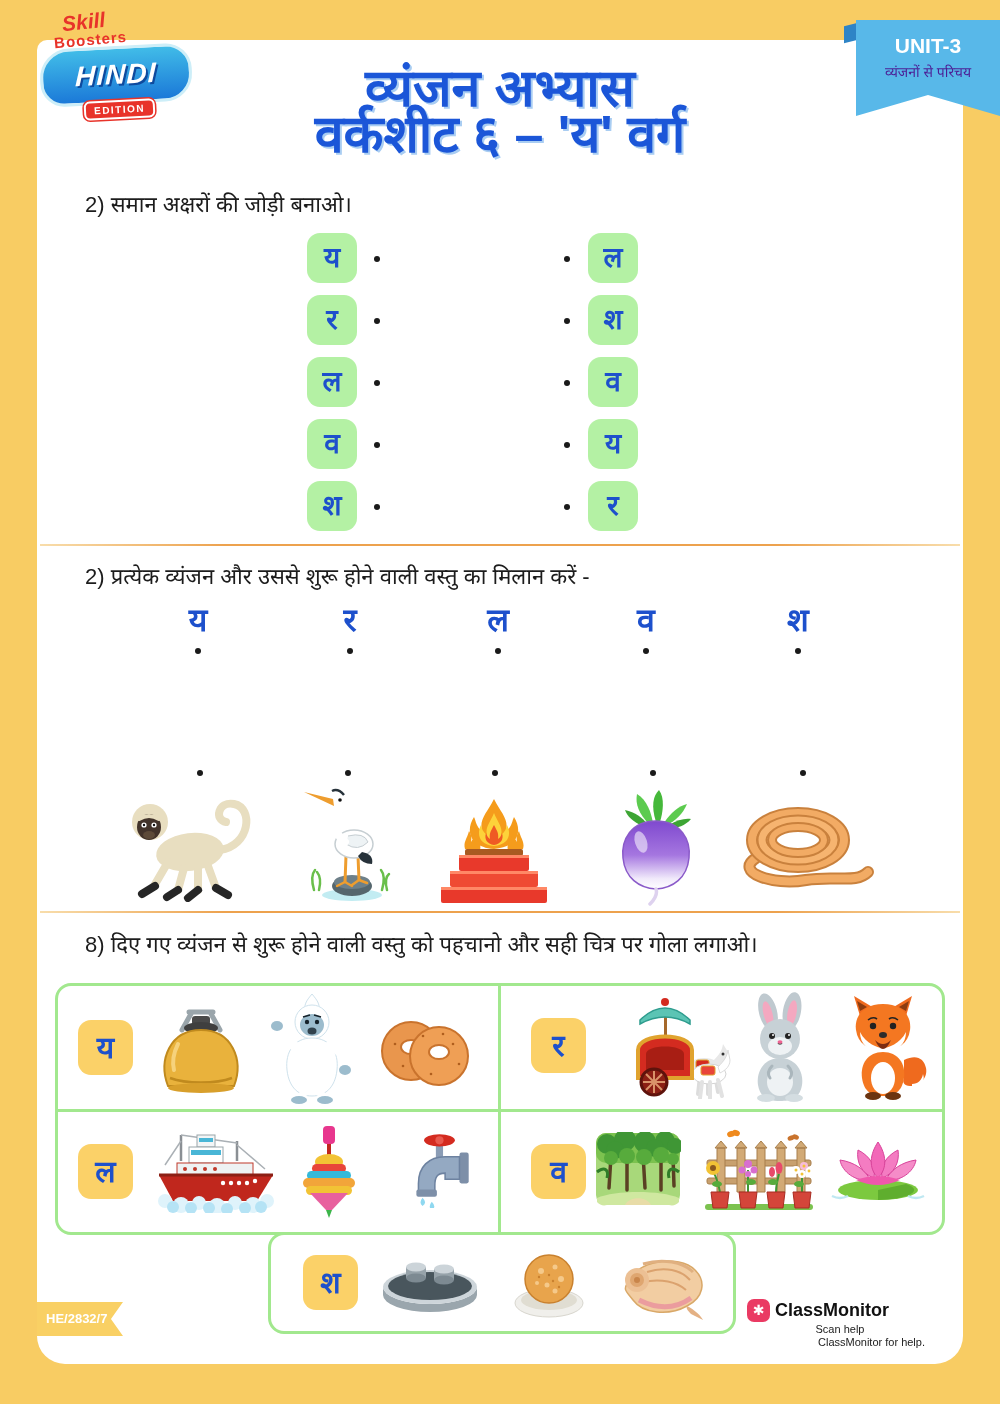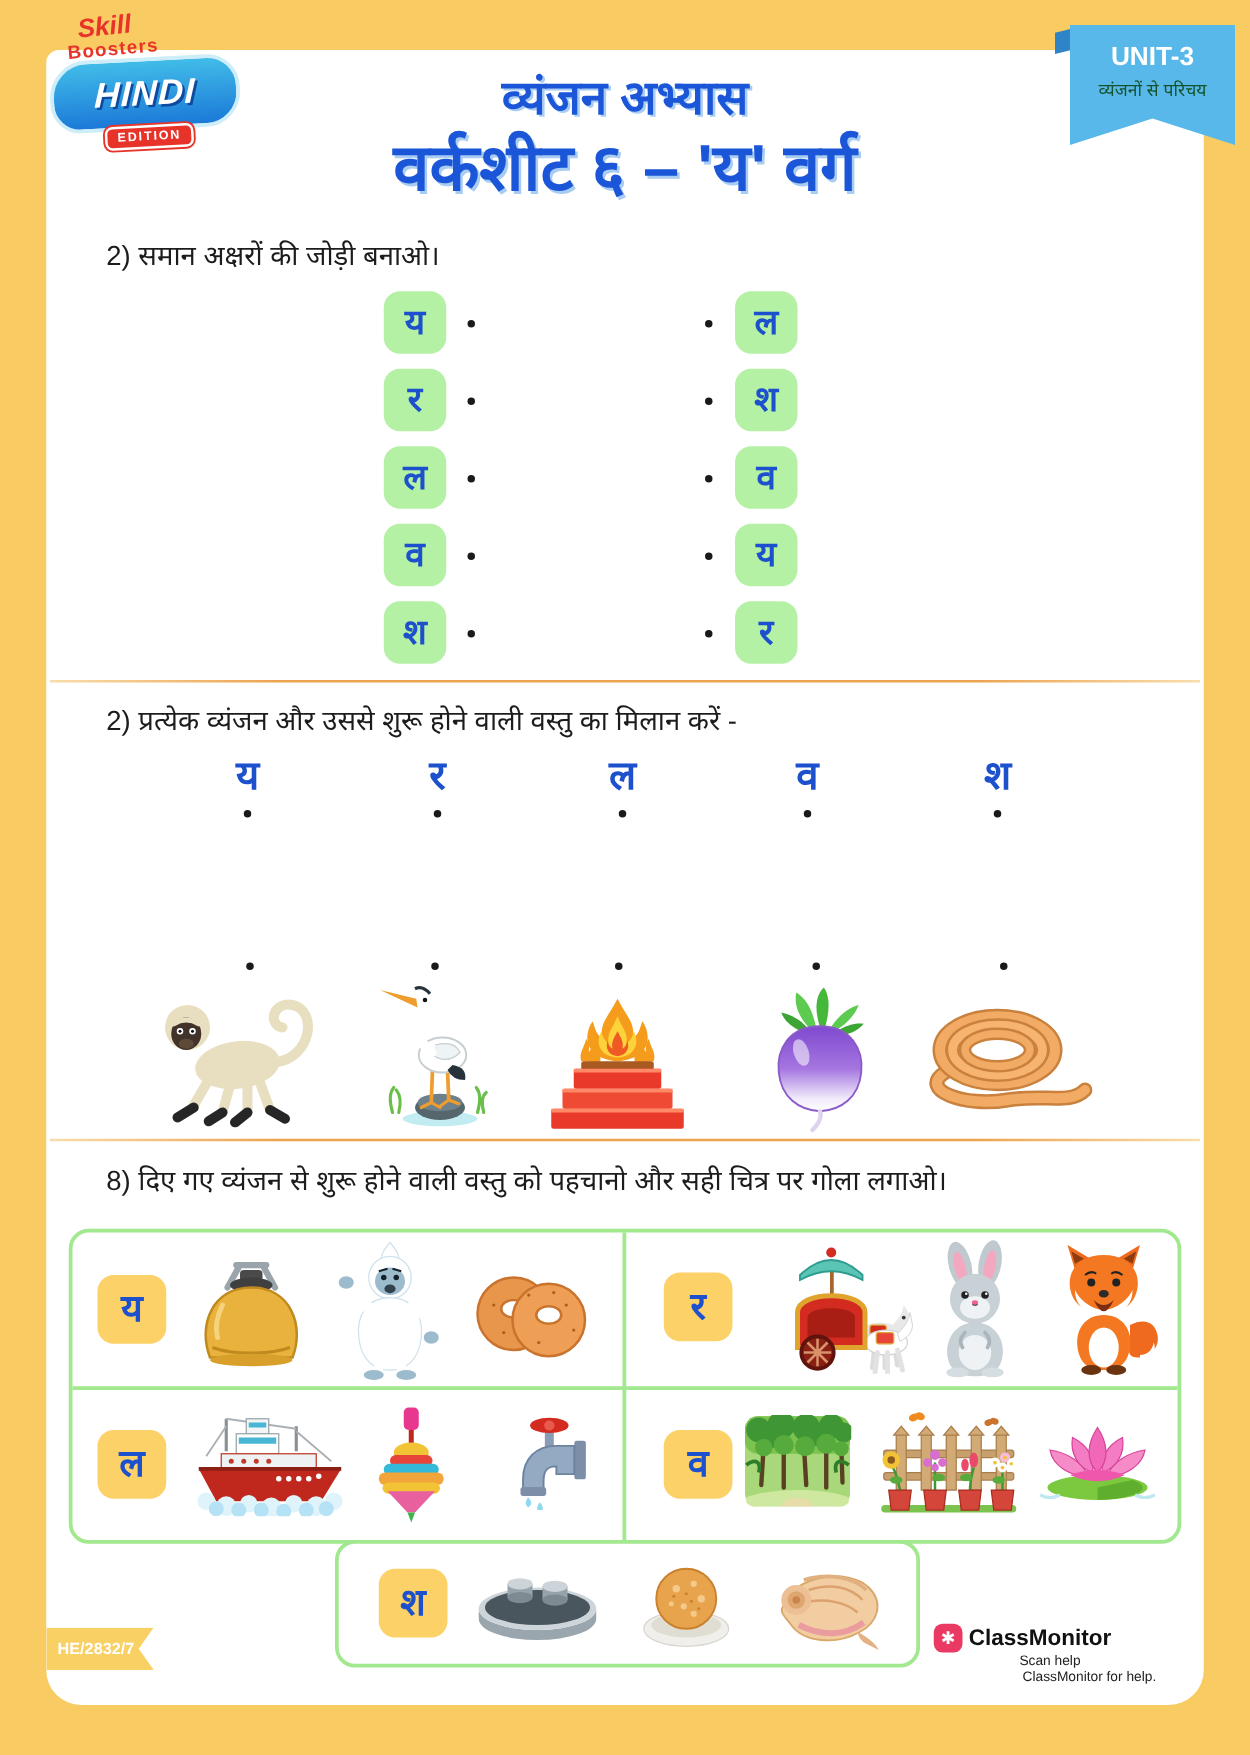--- a/index.html
+++ b/index.html
@@ -39,21 +39,21 @@
     position:absolute;left:0;top:36px;width:146px;height:52px;
     background:linear-gradient(180deg,#41bce8,#1b79d8);
     border:3px solid #cdeef8;border-radius:30px 26px 28px 24px;transform:rotate(-3deg);
   }
   #logo-hindi{
     position:absolute;left:0;top:10px;width:100%;text-align:center;color:#fff;
     font-style:italic;font-weight:900;font-size:28px;letter-spacing:1px;
     transform:skewX(-5deg);text-shadow:2px 2px 0 #0e4a9e;
   }
   #unit-ribbon{
-    position:absolute;left:856px;top:20px;width:132px;height:96px;background:#58b8e9;
+    position:absolute;left:856px;top:20px;width:144px;height:96px;background:#58b8e9;
     clip-path:polygon(0 0,100% 0,100% 100%,50% 78%,0 100%);z-index:3;
   }
   #cm-icon{
     width:23px;height:23px;border-radius:7px;background:#ea3a63;color:#fff;
     text-align:center;line-height:23px;font-size:14px;
   }
 </style>
 </head>
 <body>
 
@@ -61,27 +61,27 @@
 
 <div class="abs" id="logo" style="left:40px;top:10px;width:150px;height:116px;z-index:4;">
   <div class="abs" style="left:22px;top:0;color:#e8332a;font-weight:800;font-style:italic;font-size:21px;transform:rotate(-6deg);">Skill</div>
   <div class="abs" style="left:14px;top:21px;color:#e8332a;font-weight:800;font-size:15px;transform:rotate(-5deg);letter-spacing:1px;">Boosters</div>
   <div id="logo-blob">
     <div id="logo-hindi">HINDI</div>
   </div>
   <div class="abs" style="left:44px;top:90px;background:#e8332a;color:#fff;font-size:10px;font-weight:bold;letter-spacing:1.5px;padding:2px 8px;border:2px solid #fff;border-radius:6px;transform:rotate(-3deg);box-shadow:0 0 0 1.5px #e8332a;">EDITION</div>
 </div>
 
-<div class="abs title-line" style="left:0;top:50px;font-size:38px;">व्यंजन अभ्यास</div>
+<div class="abs title-line" style="left:0;top:50px;font-size:52px;">व्यंजन अभ्यास</div>
 <div class="abs title-line" style="left:0;top:96px;font-size:52px;">वर्कशीट ६ – 'य' वर्ग</div>
 
 <div class="abs" style="left:844px;top:24px;width:18px;height:17px;background:#2e84c6;transform:skewY(-14deg);z-index:2;"></div>
 <div id="unit-ribbon">
   <div class="abs" style="left:0;top:14px;width:100%;text-align:center;color:#fff;font-size:21px;font-weight:bold;">UNIT-3</div>
-  <div class="abs" style="left:0;top:42px;width:100%;text-align:center;color:#14532d;font-size:14px;">व्यंजनों से परिचय</div>
+  <div class="abs" style="left:0;top:42px;width:100%;text-align:center;color:#4c1d95;font-size:14px;">व्यंजनों से परिचय</div>
 </div>
 
 <div class="abs qhead" style="left:85px;top:188px;">2) समान अक्षरों की जोड़ी बनाओ।</div>
 
 <div class="abs gtile" style="left:307px;top:233px;">य</div>
 <div class="abs dot" style="left:374px;top:256px;"></div>
 <div class="abs dot" style="left:564px;top:256px;"></div>
 <div class="abs gtile" style="left:588px;top:233px;">ल</div>
 
 <div class="abs gtile" style="left:307px;top:295px;">र</div>

